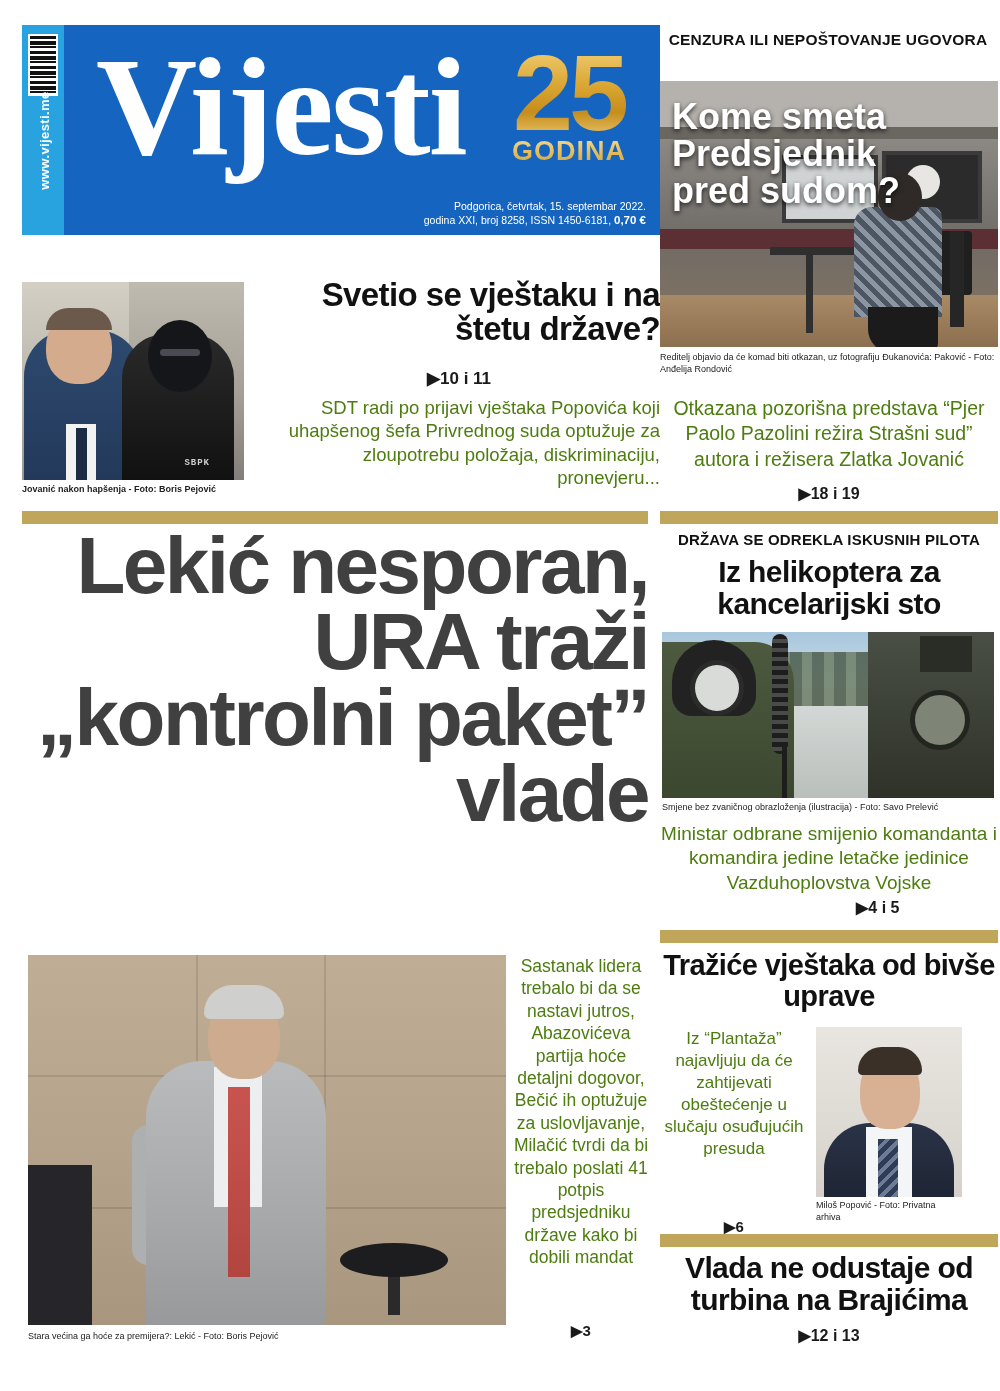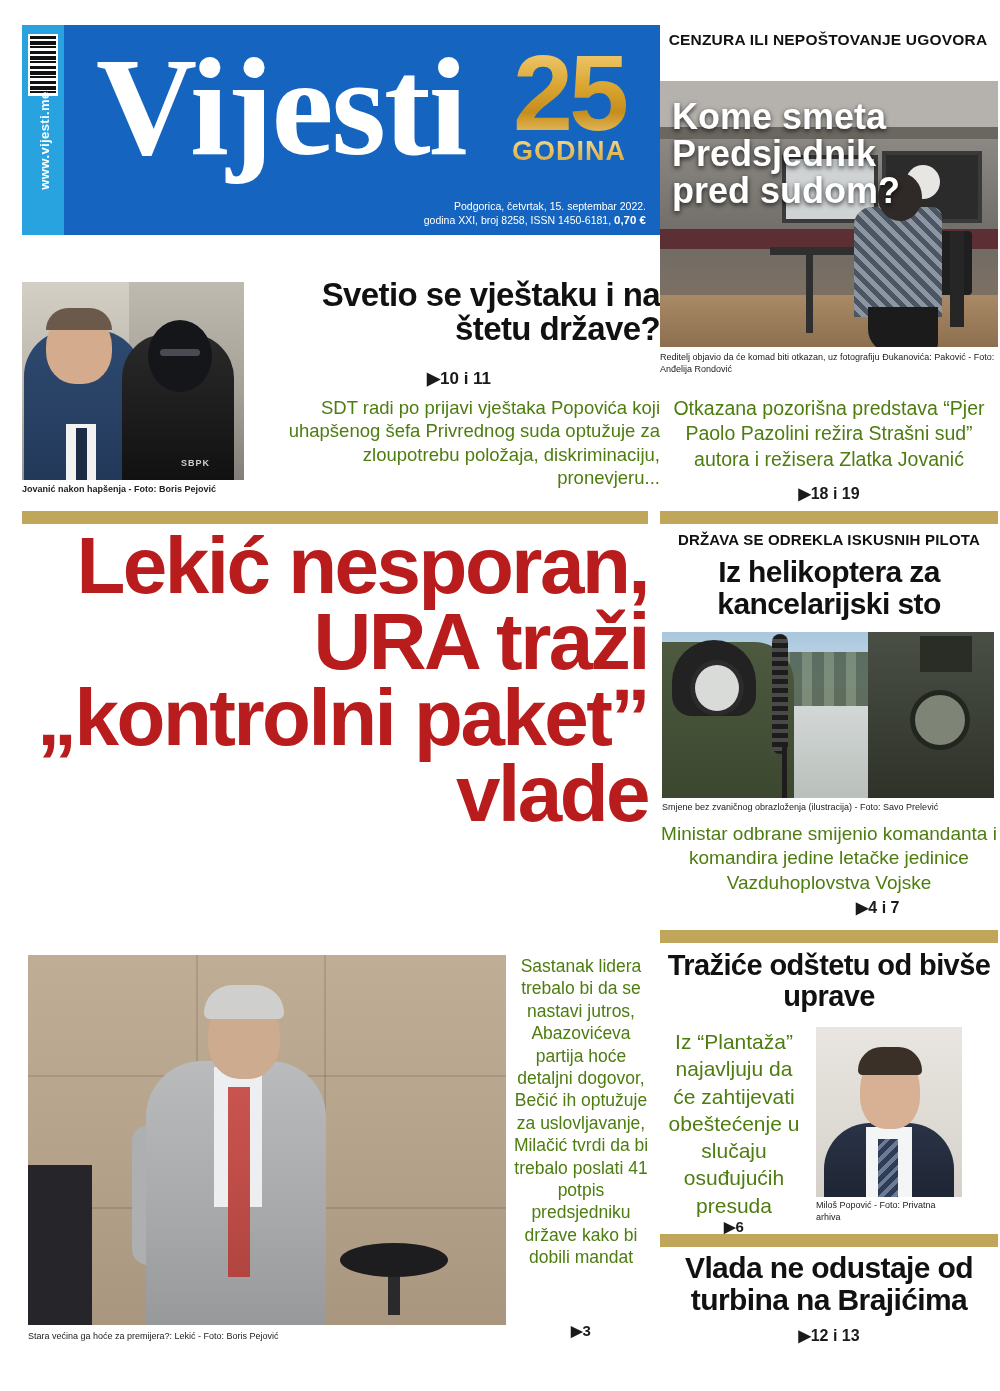--- a/index.html
+++ b/index.html
@@ -90,21 +90,21 @@
   }
   .body-text{ color:#4d7c0f; }
   .caption{ font-size:9px; color:#222; line-height:1.3; }
   .pagemark{ font-weight:bold; white-space:nowrap; }
   .goldbar{ background:#bfa65b; }
   .photo{ background:#cfcfcf; overflow:hidden; position:relative; }
 
   
   .tl-kicker{ position:absolute; left:22px; top:256px; width:638px; }
   .tl-photo{ position:absolute; left:22px; top:282px; width:222px; height:198px;
-    background:linear-gradient(160deg,#b8b4ad 0%,#9b978f 40%,#6d6a66 100%); }
+    background:linear-gradient(160deg,#b8b4ad 0%,#9b978f 40%,#6d6a66 100%);font-family:Liberation Mono, monospace; }
   .tl-photo .wall{position:absolute;inset:0;
     background:
       linear-gradient(90deg,rgba(255,255,255,.10) 0 48%,rgba(0,0,0,.08) 48% 100%),
       linear-gradient(180deg,#cfcabf 0%,#b3aea3 55%,#8d8983 100%);}
   .tl-photo .man1{position:absolute;left:2px;bottom:0;width:118px;height:150px;
     background:linear-gradient(180deg,#2e4a70 0%,#23395a 100%);border-radius:46px 46px 0 0;}
   .tl-photo .head1{position:absolute;left:24px;bottom:96px;width:66px;height:74px;
     border-radius:50% 50% 44% 44%;background:#d4ab8d;}
   .tl-photo .hair1{position:absolute;left:24px;bottom:150px;width:66px;height:22px;
     border-radius:33px 33px 0 0;background:#6b5a4c;}
@@ -166,21 +166,21 @@
   
   .bar-left-1{ position:absolute; left:22px; top:511px; width:626px; height:13px; }
   .bar-right-1{ position:absolute; left:660px; top:511px; width:338px; height:13px; }
   .bar-right-2{ position:absolute; left:660px; top:930px; width:338px; height:13px; }
   .bar-right-3{ position:absolute; left:660px; top:1234px; width:338px; height:13px; }
 
   
   .main-head{
     position:absolute; left:22px; top:528px; width:626px;
     font-size:80px; line-height:.95; text-align:right;
-    letter-spacing:-2.5px; font-weight:bold; color:#b91c1c;
+    letter-spacing:-2.5px; font-weight:bold; color:#404040;
   }
   .main-photo{ position:absolute; left:28px; top:955px; width:478px; height:370px; }
   .main-photo .bg{position:absolute;inset:0;
     background:linear-gradient(180deg,#c0ad96 0%,#b6a38c 50%,#a9967f 100%);}
   .main-photo .seam1{position:absolute;left:0;top:120px;right:0;height:2px;background:rgba(0,0,0,.10);}
   .main-photo .seam2{position:absolute;left:0;top:252px;right:0;height:2px;background:rgba(0,0,0,.10);}
   .main-photo .seam3{position:absolute;left:168px;top:0;width:2px;bottom:0;background:rgba(0,0,0,.10);}
   .main-photo .seam4{position:absolute;left:296px;top:0;width:2px;bottom:0;background:rgba(0,0,0,.10);}
   .main-photo .door{position:absolute;left:0;top:210px;width:64px;bottom:0;background:#26262a;}
   .main-photo .suit{position:absolute;left:118px;top:106px;width:180px;bottom:0;
@@ -234,21 +234,21 @@
   .heli-cap{ position:absolute; left:662px; top:802px; width:332px; }
   .heli-deck{ position:absolute; left:660px; top:822px; width:338px;
     font-size:19px; line-height:1.28; text-align:center; }
   .heli-mark{ position:absolute; left:856px; top:898px; width:140px;
     text-align:left; font-size:16px; }
 
   
   .pl-head{ position:absolute; left:660px; top:950px; width:338px;
     font-size:29px; line-height:1.08; text-align:center; }
   .pl-deck{ position:absolute; left:664px; top:1028px; width:140px;
-    font-size:21px; line-height:1.3; text-align:center; }
+    font-size:17px; line-height:1.3; text-align:center; }
   .pl-mark{ position:absolute; left:664px; top:1218px; width:140px;
     text-align:center; font-size:15px; }
   .pl-photo{ position:absolute; left:816px; top:1027px; width:146px; height:170px; }
   .pl-photo .bg{position:absolute;inset:0;background:linear-gradient(180deg,#e9e6e1 0%,#d5d1ca 100%);}
   .pl-photo .suit{position:absolute;left:8px;top:96px;right:8px;bottom:0;
     background:linear-gradient(180deg,#2a3347 0%,#1e2534 100%);border-radius:46px 46px 0 0;}
   .pl-photo .shirt{position:absolute;left:50px;top:100px;width:46px;height:70px;background:#f4f5f6;}
   .pl-photo .tie{position:absolute;left:62px;top:112px;width:20px;height:58px;
     background:repeating-linear-gradient(135deg,#2f3c55 0 5px,#6d7c96 5px 9px);}
   .pl-photo .head{position:absolute;left:44px;top:26px;width:60px;height:76px;
@@ -368,23 +368,23 @@
       <div class="box"></div>
       <div class="gauge"></div>
     <div class="pilot"></div>
       <div class="helmet"></div>
       <div class="earcup"></div>
     <div class="boom"></div>
       <div class="cable"></div>
   </div>
   <div class="caption heli-cap">Smjene bez zvaničnog obrazloženja (ilustracija) - Foto: Savo Prelević</div>
   <div class="body-text heli-deck">Ministar odbrane smijenio komandanta i komandira jedine letačke jedinice Vazduhoplovstva Vojske</div>
-  <div class="pagemark heli-mark">▶4 i 7</div>
-
-  <div class="headline pl-head">Tražiće odštetu od bivše uprave</div>
+  <div class="pagemark heli-mark">▶4 i 5</div>
+
+  <div class="headline pl-head">Tražiće vještaka od bivše uprave</div>
   <div class="body-text pl-deck">Iz “Plantaža” najavljuju da će zahtijevati obeštećenje u slučaju osuđujućih presuda</div>
   <div class="pagemark pl-mark">▶6</div>
   <div class="photo pl-photo">
     <div class="bg"></div>
       <div class="suit"></div>
       <div class="shirt"></div>
     <div class="tie"></div>
       <div class="head"></div>
       <div class="hair"></div>
   </div>

